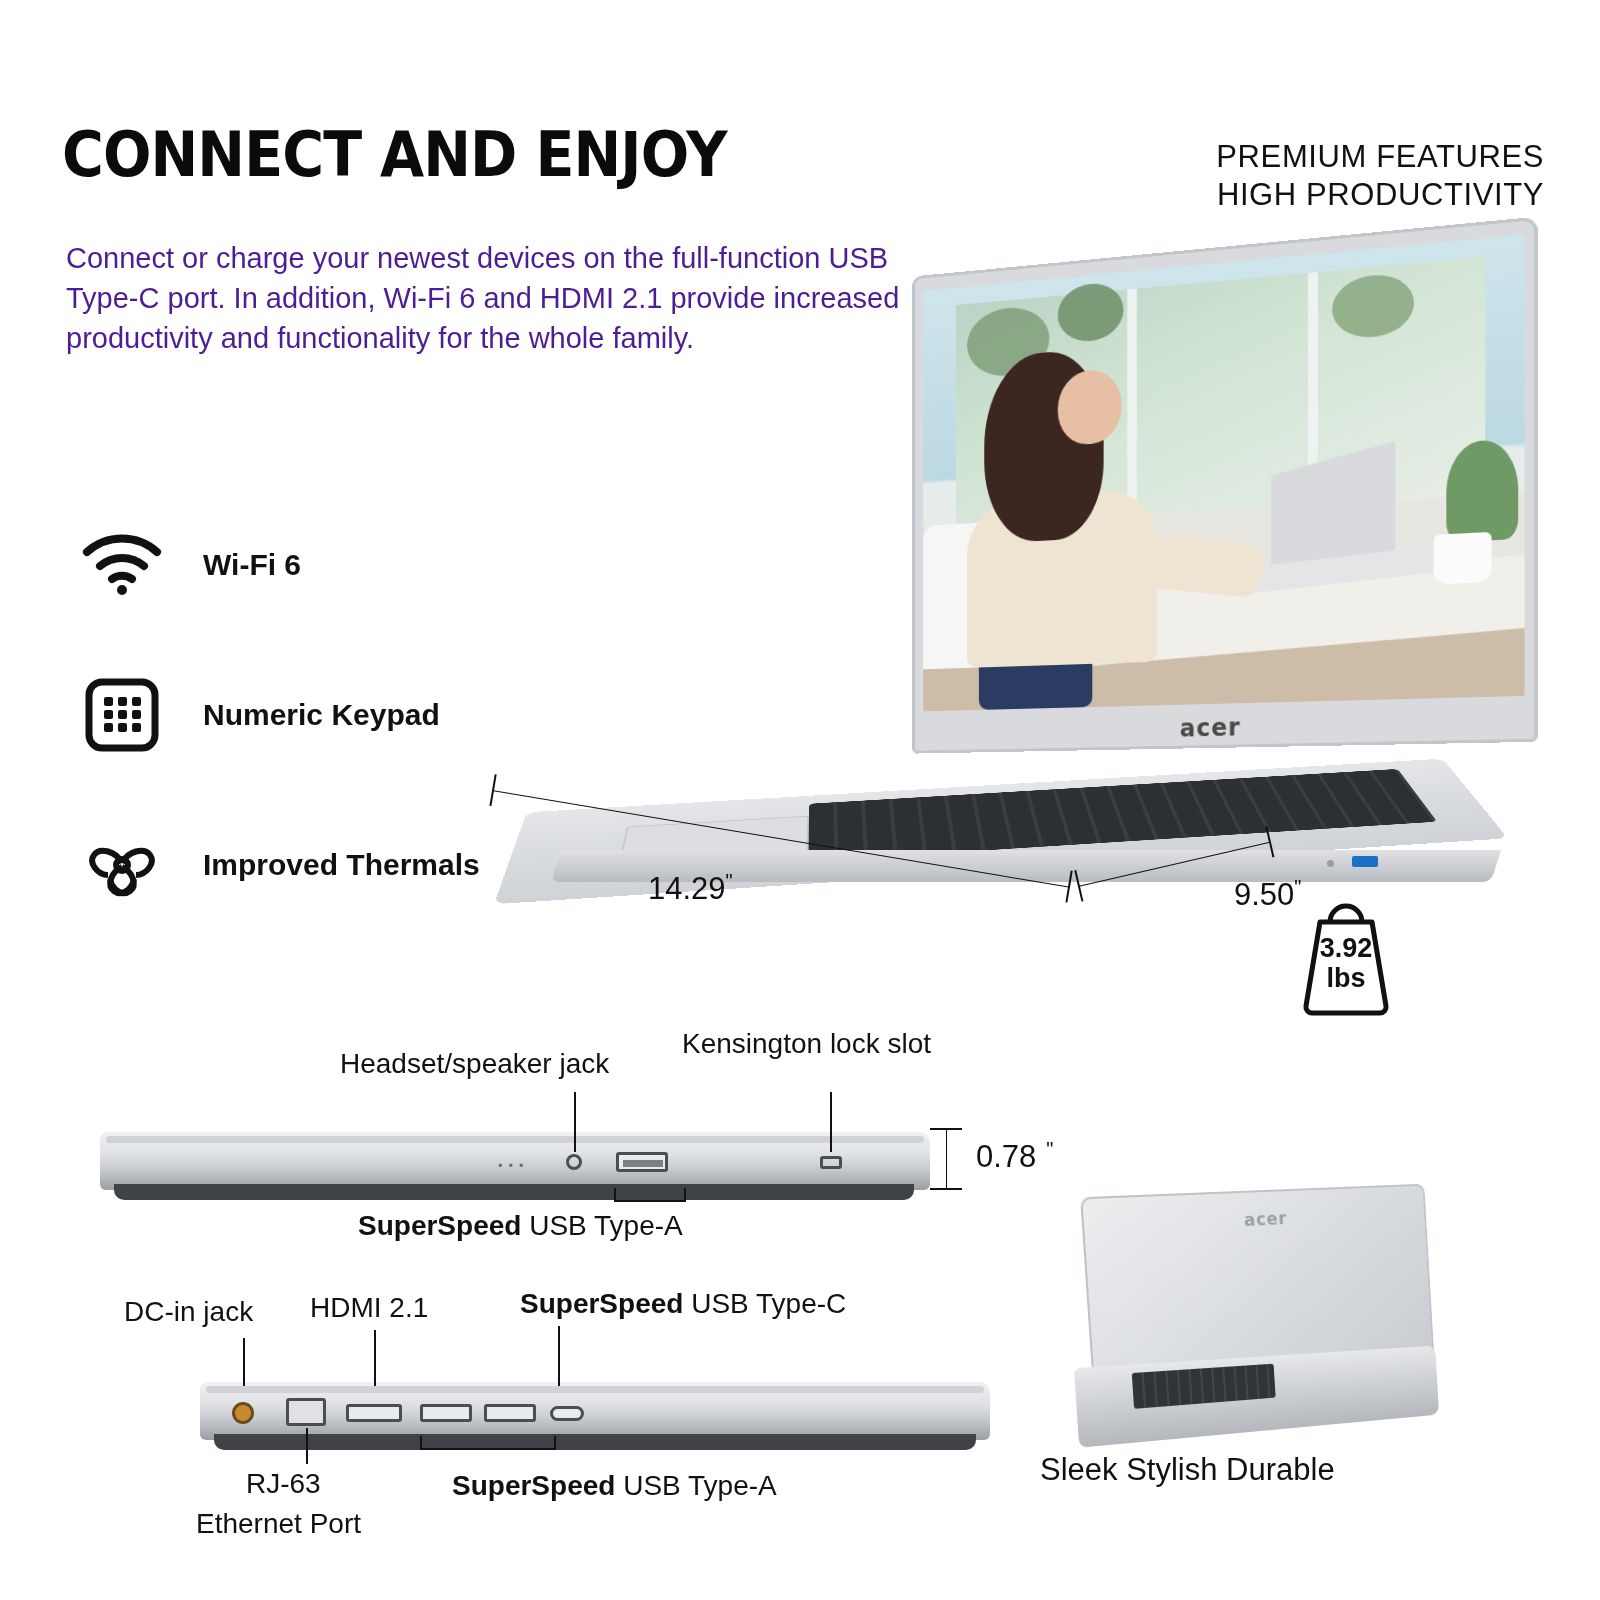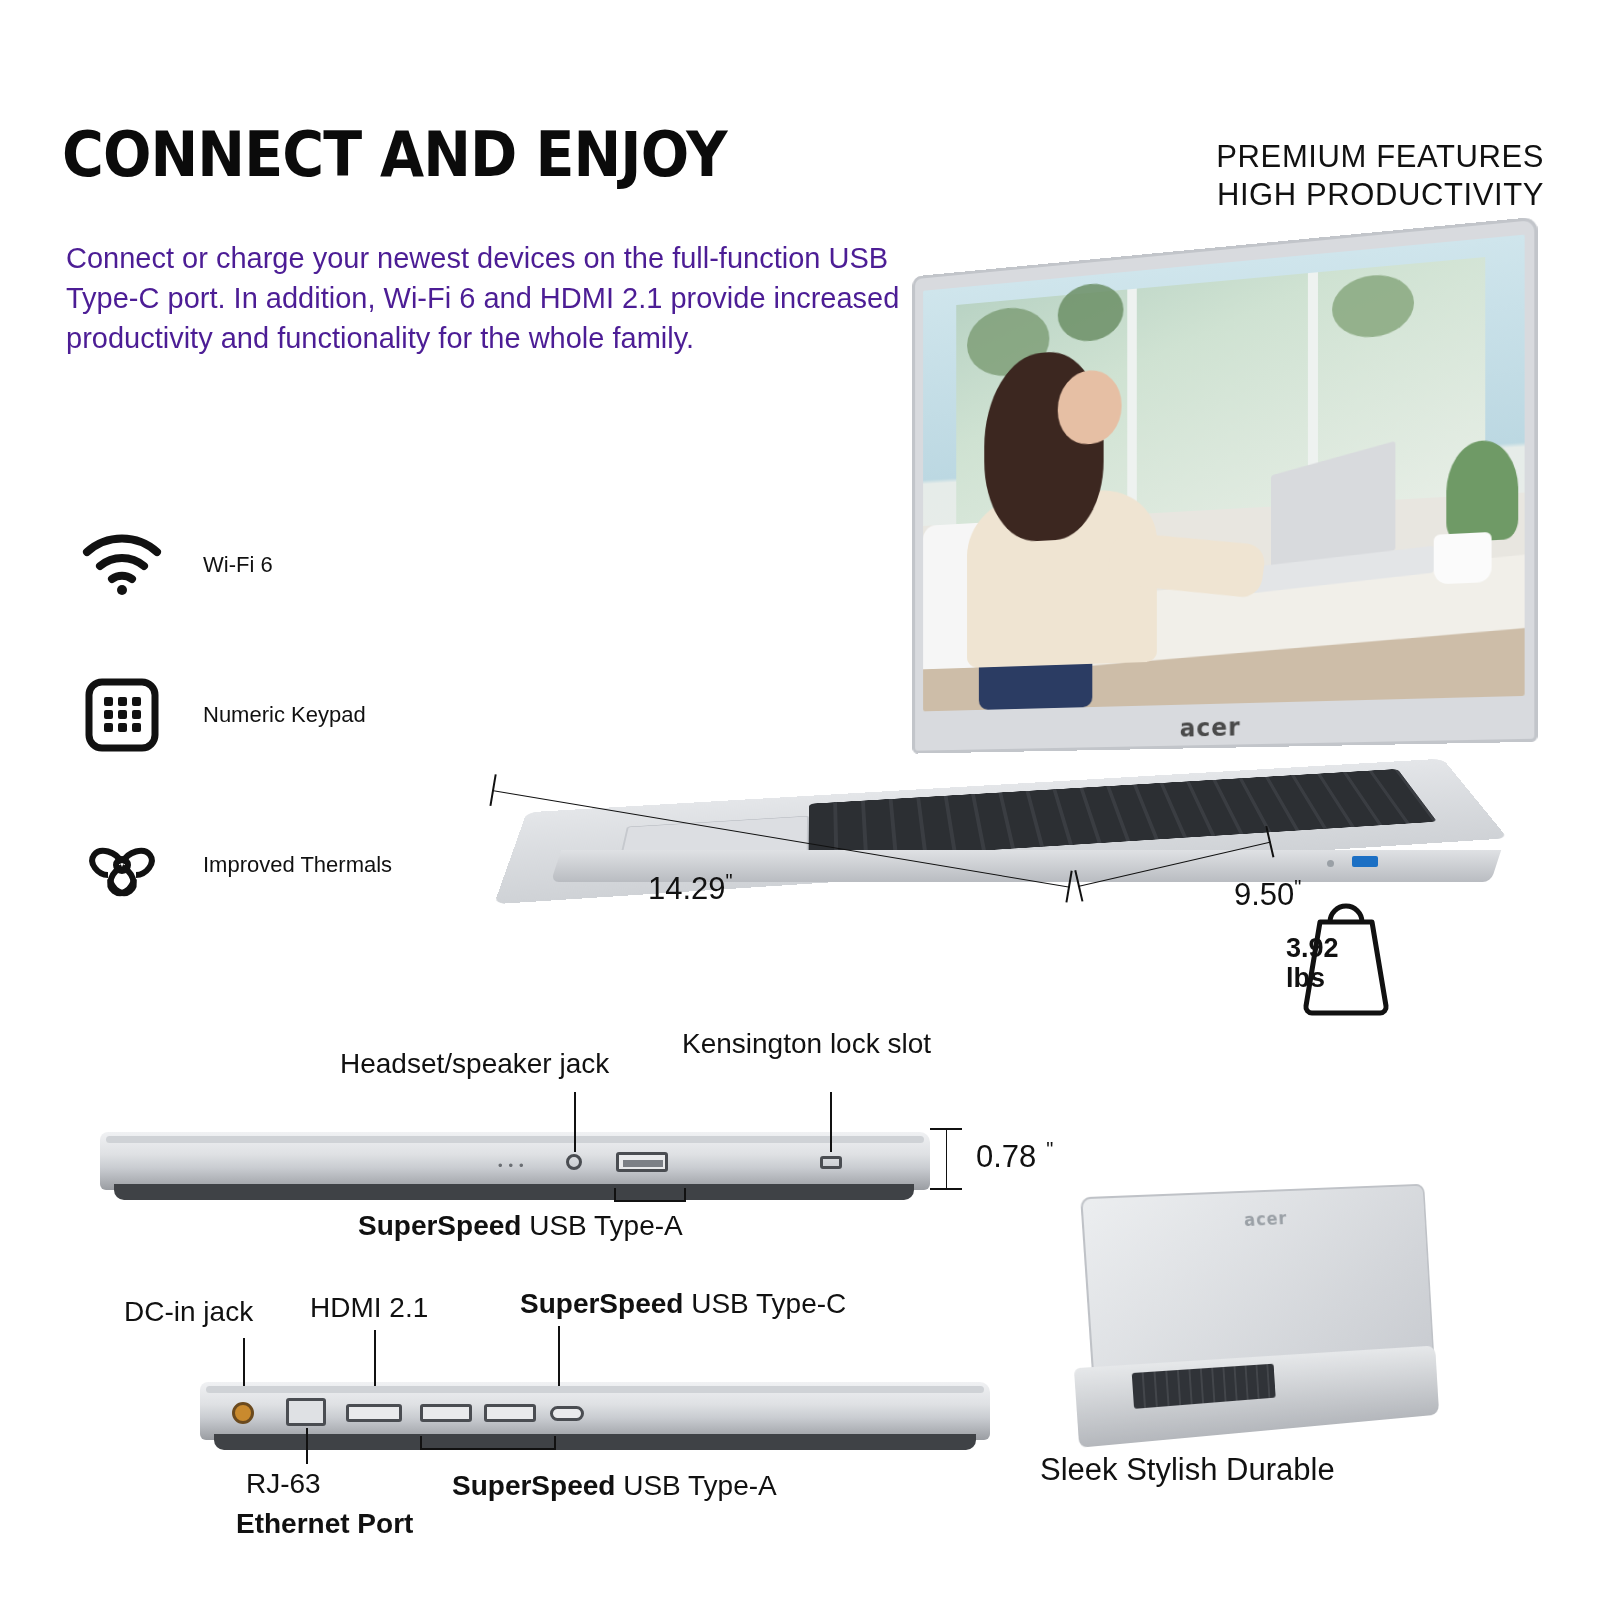--- a/index.html
+++ b/index.html
@@ -38,21 +38,21 @@
     letter-spacing: 0.6px;
     color: #111;
     font-family: "Liberation Sans", sans-serif;
     white-space: pre-line;
   }
 
   
   .features { position: absolute; left: 76px; top: 490px; }
   .feature-row { display: flex; align-items: center; height: 150px; }
   .feature-icon { width: 92px; display: flex; justify-content: center; align-items: center; }
-  .feature-label { font-size: 22px; margin-left: 35px; color: #111; }
+  .feature-label { font-size: 30px; margin-left: 35px; color: #111; font-weight: bold; }
 
   
   .hero { position: absolute; left: 470px; top: 240px; width: 1090px; height: 700px; }
 
   .lid {
     position: absolute; left: 420px; top: 8px; width: 640px; height: 500px;
     background: #d8dade;
     border-radius: 10px 14px 6px 6px;
     transform: perspective(1500px) rotateY(-13deg) skewY(-3.2deg);
     box-shadow: inset 0 0 0 3px #c2c5ca;
@@ -125,21 +125,21 @@
   .meas-h2::before, .meas-h2::after { content:''; position:absolute; top:-16px; width:2px; height:32px; background:#111; }
   .meas-h2::before { left:0; } .meas-h2::after { right:0; }
   .dim-1 { position:absolute; left:648px; top:870px; font-size:31px; }
   .dim-2 { position:absolute; left:1234px; top:876px; font-size:31px; }
   .sup { font-size:20px; vertical-align: super; }
 
   
   .weight {
     position:absolute; left:1286px; top:886px; width:120px; height:130px;
   }
-  .weight-text { position:absolute; left:0; right:0; top:48px; text-align:left;
+  .weight-text { position:absolute; left:0; right:0; top:48px; text-align:center;
     font-size:27px; font-weight:700; line-height:1.1; }
 
   
   .side1 { position:absolute; left:80px; top:1110px; width:870px; height:120px; }
   .side1-body {
     position:absolute; left:20px; top:22px; width:830px; height:58px;
     background: linear-gradient(180deg,#f0f1f3 0%, #dfe1e4 38%, #c9ccd1 62%, #9a9da2 100%);
     border-radius: 8px 10px 6px 6px;
   }
   .side1-foot {
@@ -193,21 +193,21 @@
   .closed-base {
     position:absolute; left:30px; top:176px; width:400px; height:74px;
     background: linear-gradient(180deg,#e6e8ea,#b4b7bc);
     border-radius: 6px 10px 10px 8px;
     transform: perspective(1200px) rotateY(26deg) rotateZ(-4deg);
   }
   .closed-kb { position:absolute; left:56px; top:8px; width:150px; height:34px; background:#43464b; border-radius:3px;
     background-image: repeating-linear-gradient(90deg,#303338 0 10px,#43464b 10px 12px), repeating-linear-gradient(0deg,#303338 0 8px,#43464b 8px 10px); }
   .closed-caption { position:absolute; left:0; right:0; top:272px; text-align:left; font-size:31px; }
 
-  .note { font-weight:700;margin-left:40px; }
+  .note { font-weight:400; }
   .ss { font-weight:700; }
 </style>
 </head>
 <body>
 
 <div class="page">
 
   <div class="headline">CONNECT AND ENJOY</div>
   <div class="subcopy">Connect or charge your newest devices on the full-function USB Type-C port. In addition, Wi-Fi 6 and HDMI 2.1 provide increased productivity and functionality for the whole family.</div>
 

